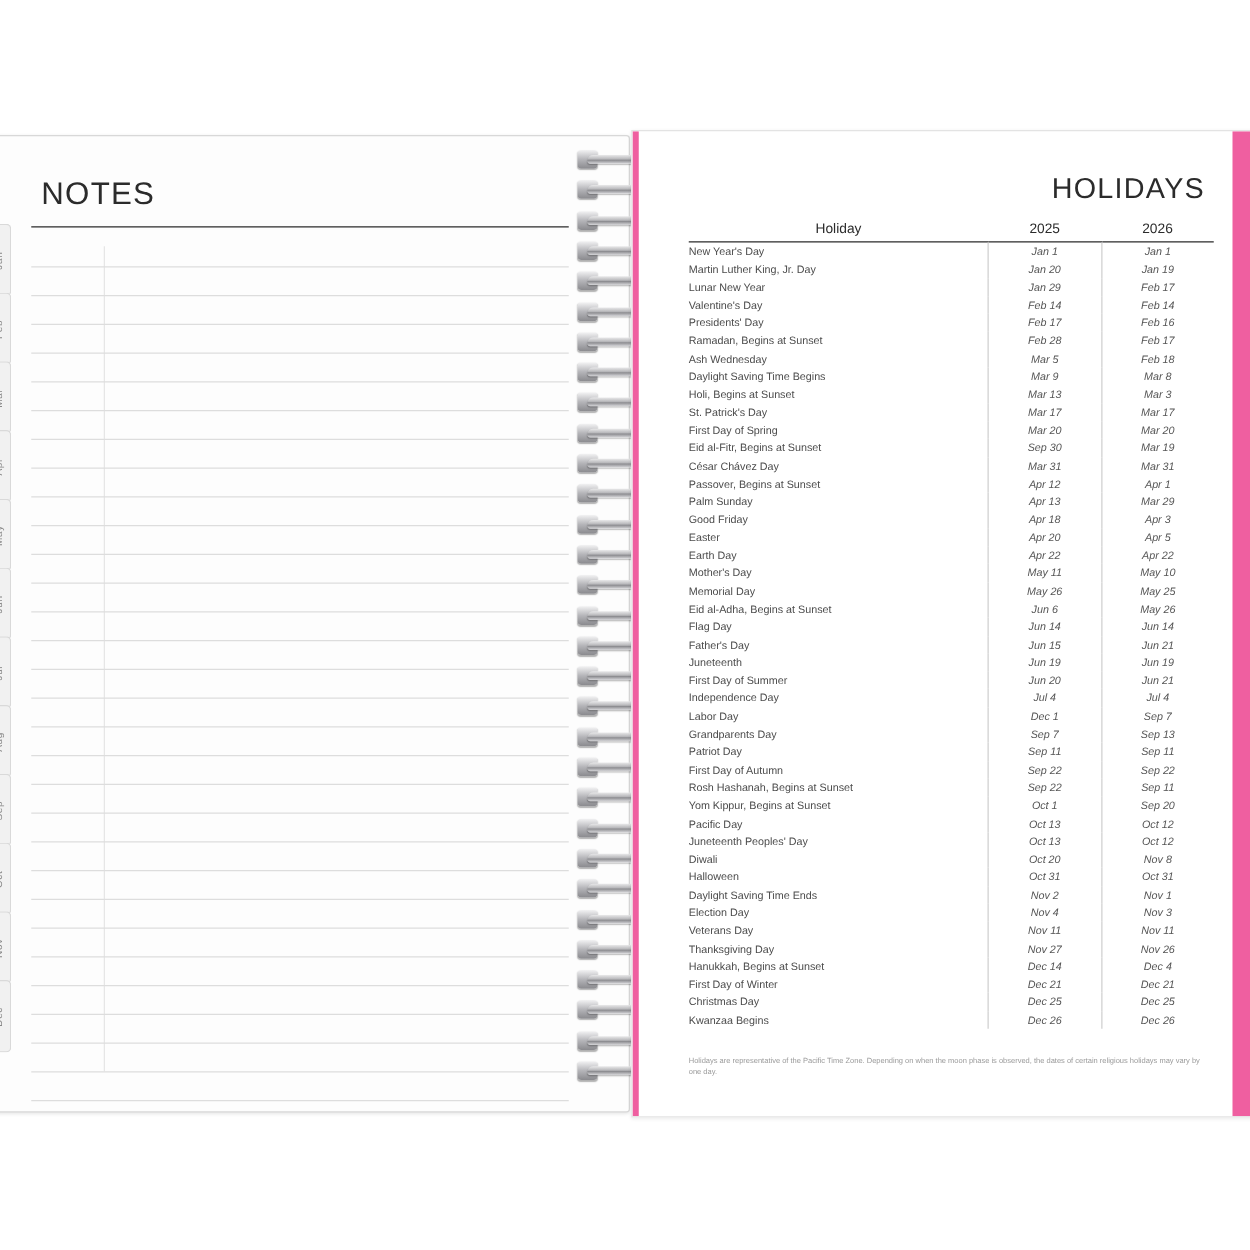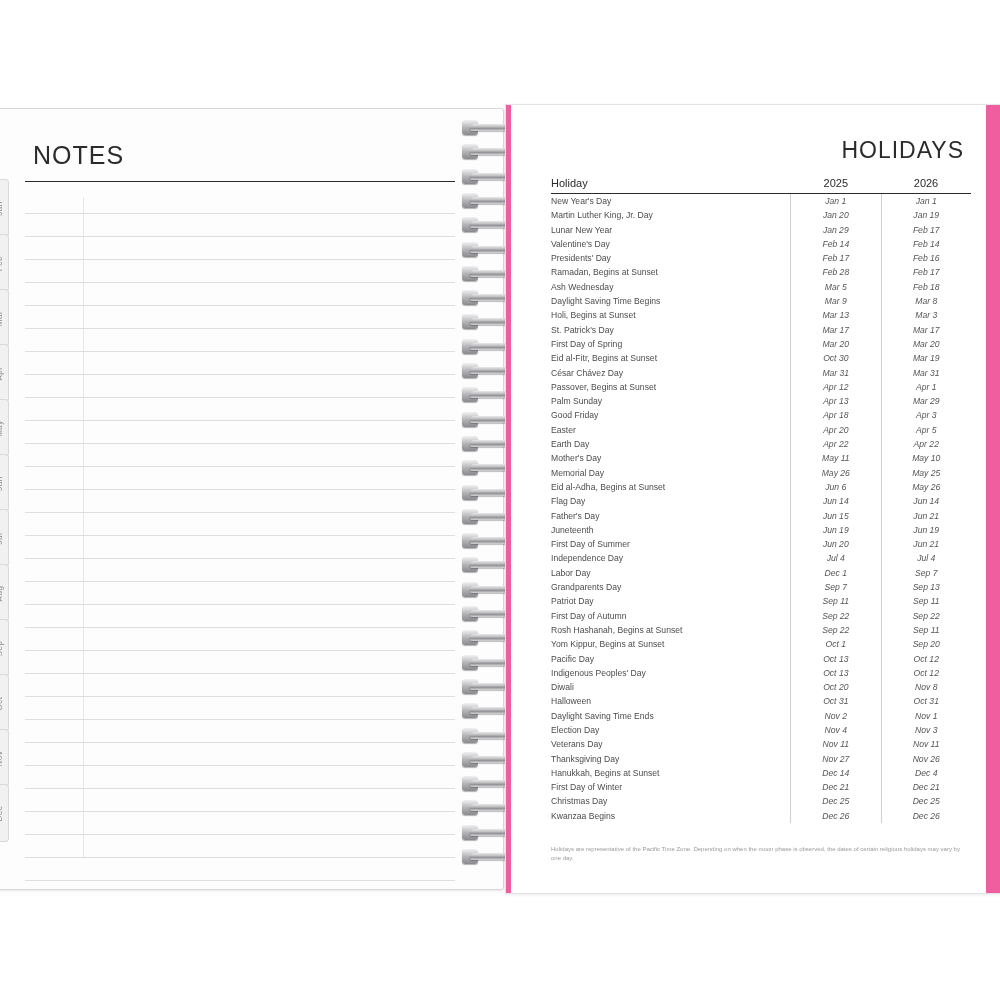--- a/index.html
+++ b/index.html
@@ -186,21 +186,21 @@
   table.holidays {
     border-collapse: collapse;
     width: 420px;
     font-size: 8.6px;
     color: #4c4c4c;
   }
   table.holidays thead th {
     font-weight: 400;
     font-size: 11px;
     color: #2b2b2b;
-    text-align: left;
+    text-align: center;
     padding: 0 0 4px 0;
     border-bottom: 1px solid #2b2b2b;
   }
   table.holidays thead th.y {
     text-align: center;
   }
   table.holidays tbody td {
     padding: 2px 0 2.3px 0;
     white-space: nowrap;
   }
@@ -528,21 +528,21 @@
               <td class="y y2025">Mar 17</td>
               <td class="y y2026">Mar 17</td>
             </tr>
             <tr>
               <td class="name">First Day of Spring</td>
               <td class="y y2025">Mar 20</td>
               <td class="y y2026">Mar 20</td>
             </tr>
             <tr>
               <td class="name">Eid al-Fitr, Begins at Sunset</td>
-              <td class="y y2025">Oct 30</td>
+              <td class="y y2025">Sep 30</td>
               <td class="y y2026">Mar 19</td>
             </tr>
             <tr>
               <td class="name">César Chávez Day</td>
               <td class="y y2025">Mar 31</td>
               <td class="y y2026">Mar 31</td>
             </tr>
             <tr>
               <td class="name">Passover, Begins at Sunset</td>
               <td class="y y2025">Apr 12</td>
@@ -637,21 +637,21 @@
               <td class="name">Yom Kippur, Begins at Sunset</td>
               <td class="y y2025">Oct 1</td>
               <td class="y y2026">Sep 20</td>
             </tr>
             <tr>
               <td class="name">Pacific Day</td>
               <td class="y y2025">Oct 13</td>
               <td class="y y2026">Oct 12</td>
             </tr>
             <tr>
-              <td class="name">Indigenous Peoples' Day</td>
+              <td class="name">Juneteenth Peoples' Day</td>
               <td class="y y2025">Oct 13</td>
               <td class="y y2026">Oct 12</td>
             </tr>
             <tr>
               <td class="name">Diwali</td>
               <td class="y y2025">Oct 20</td>
               <td class="y y2026">Nov 8</td>
             </tr>
             <tr>
               <td class="name">Halloween</td>

